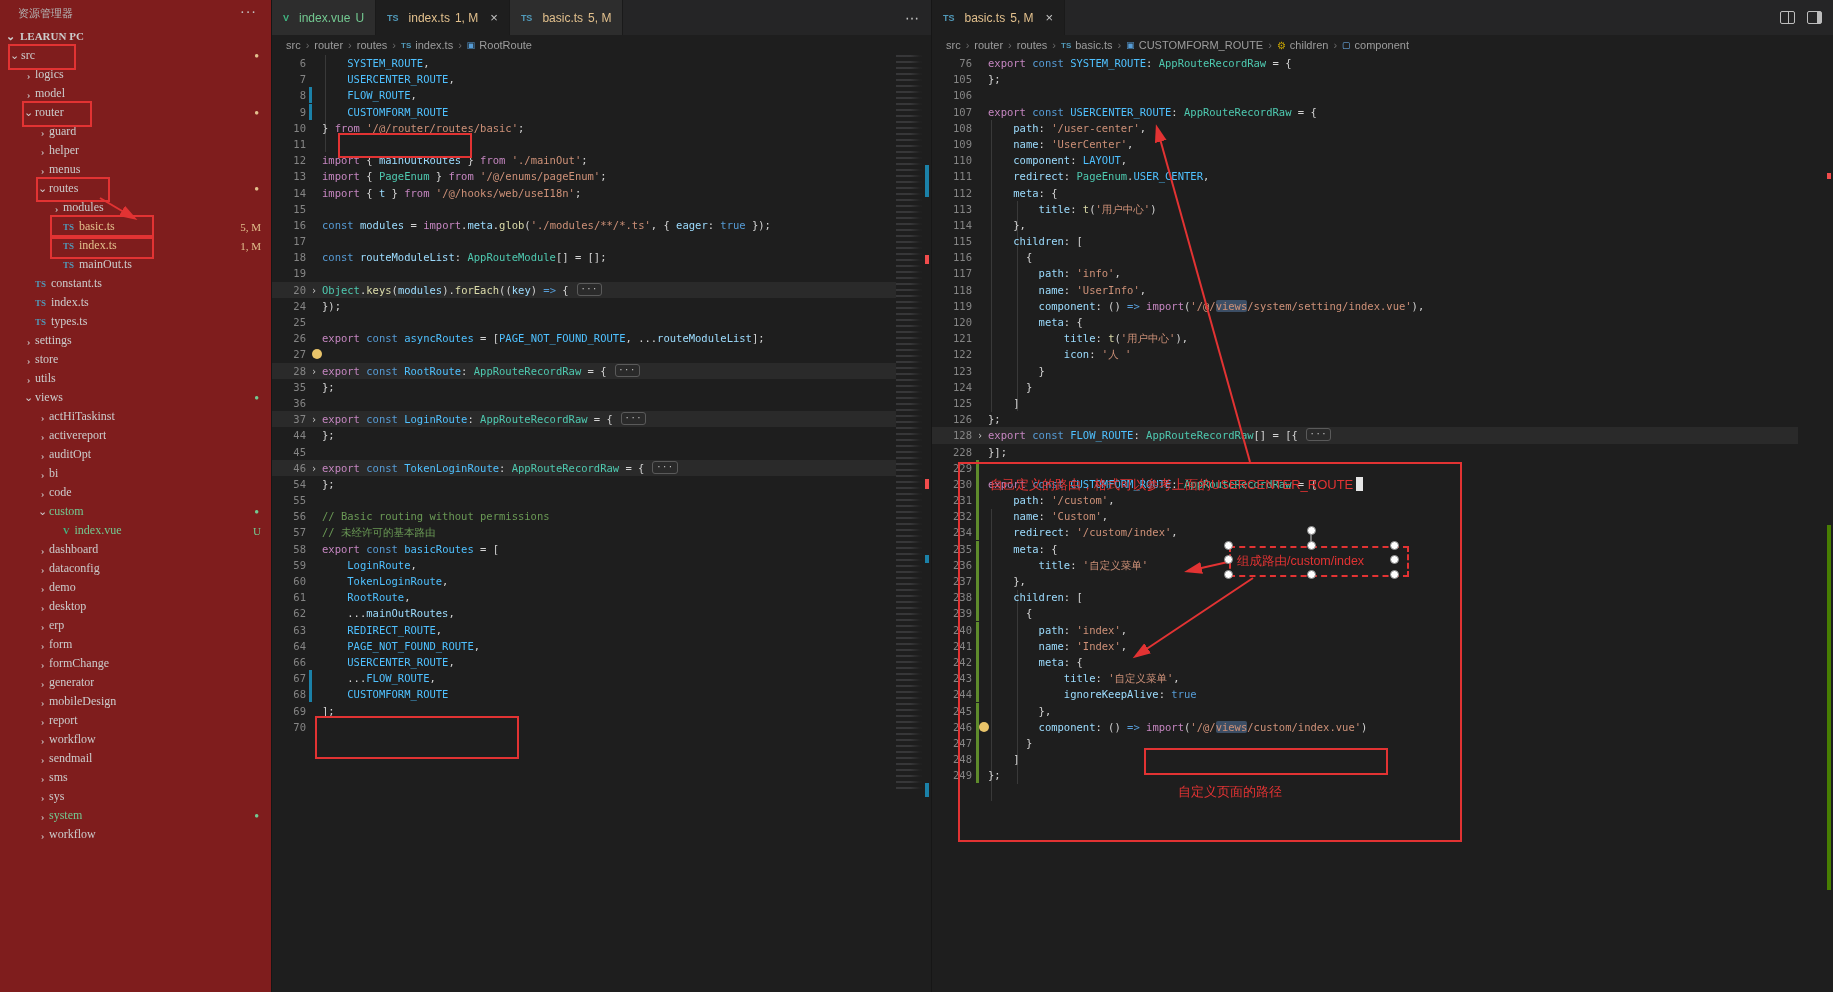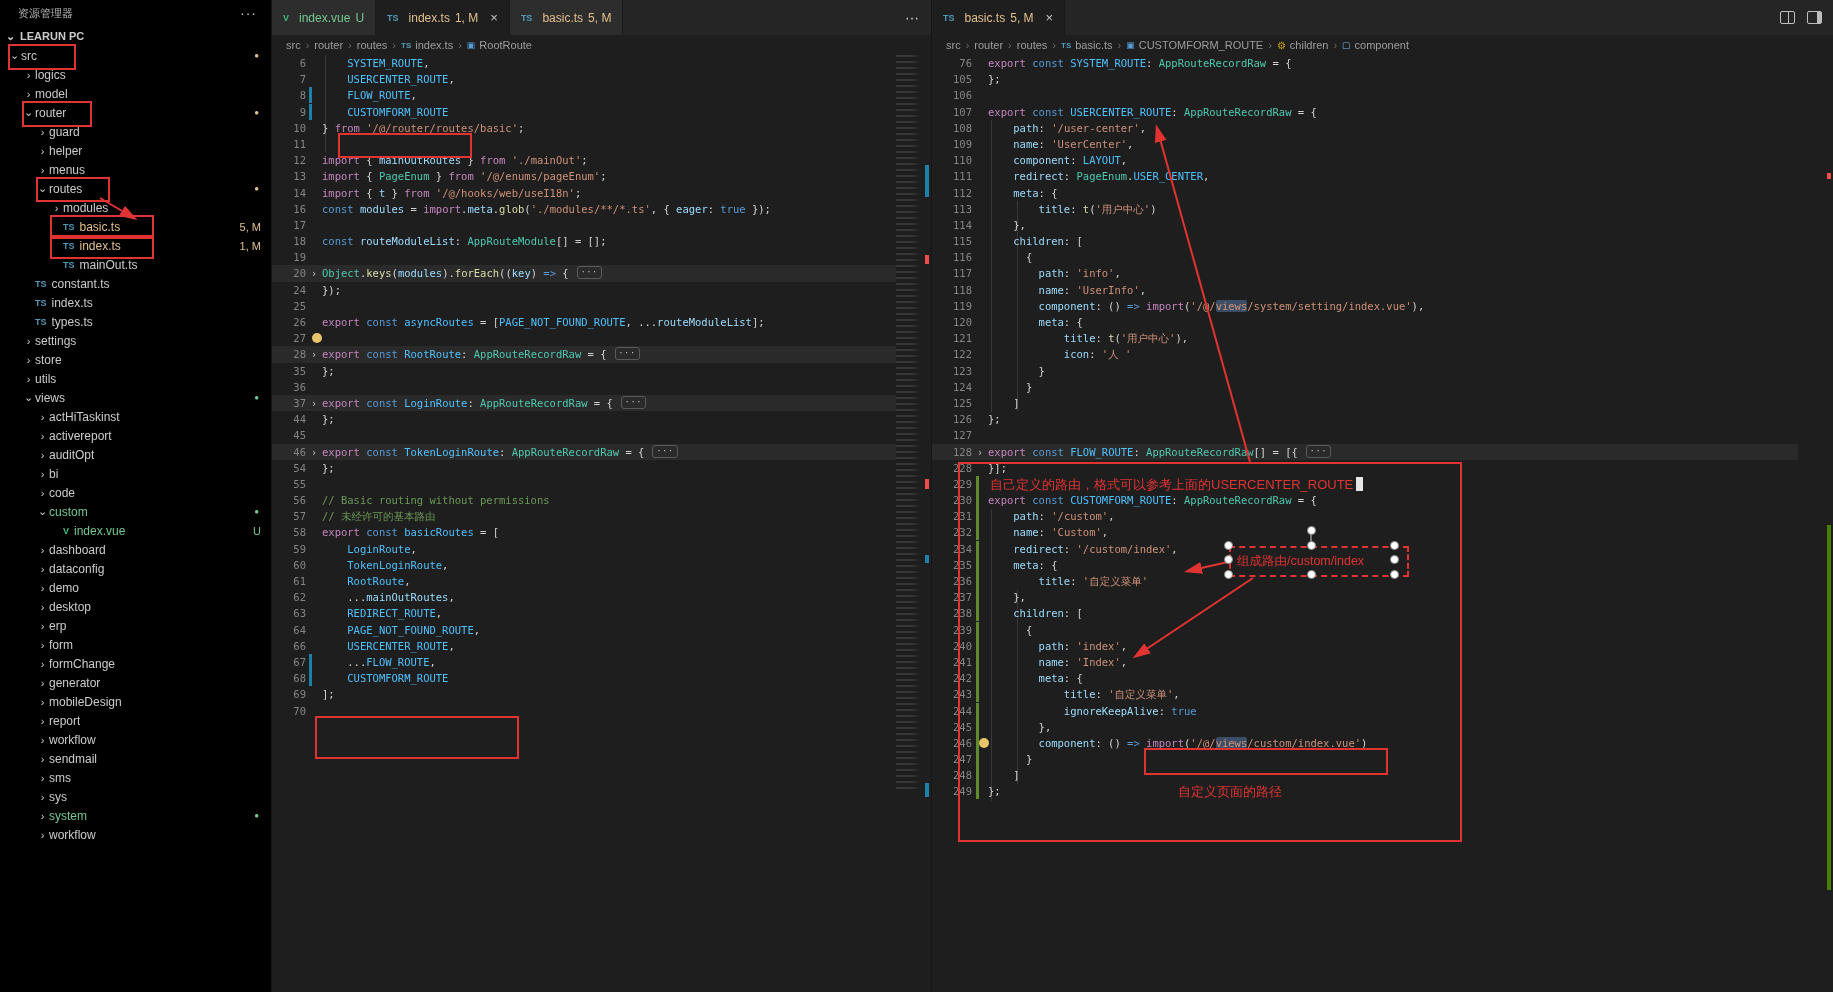--- a/index.html
+++ b/index.html
@@ -1,21 +1,21 @@
 <!DOCTYPE html>
 <html style="--ann: #e23333;"><head>
 <meta charset="utf-8">
 <style>
   :root{ --ann:#e23333; }
   html,body{margin:0;padding:0;background:#1e1e1e;}
   body{width:1833px;height:992px;position:relative;overflow:hidden;
        font-family:"Liberation Sans",sans-serif;color:#cccccc;}
 
   
-  #sidebar{position:absolute;left:0;top:0;width:271px;height:992px;background:#000000;}
+  #sidebar{position:absolute;left:0;top:0;width:271px;height:992px;background:#7f1d1d;font-family:Liberation Serif, serif;}
   .sb-title{height:26px;display:flex;align-items:center;justify-content:space-between;
             padding:0 14px 0 18px;color:#b4b4b4;font-size:11px;}
   .sb-kebab{color:#c5c5c5;font-size:14px;letter-spacing:1px;cursor:pointer;}
   .sb-section{height:20px;display:flex;align-items:center;gap:3px;font-weight:bold;
               font-size:11px;color:#cccccc;padding-left:4px;}
   .tree{position:absolute;top:46px;left:0;right:0;}
   .tree-row{display:flex;align-items:center;height:19px;font-size:12px;color:#cccccc;
             white-space:nowrap;cursor:pointer;}
   .chevron{display:inline-block;width:13px;color:#cfcfcf;font-size:11px;text-align:center;flex:none;}
   .ficon{font-weight:bold;font-size:9px;margin-right:5px;flex:none;}
@@ -339,20 +339,21 @@
   <div class="code">
       <div class="code-row"><span class="line-num">6</span><span class="fold-col"></span><span class="code-text"><span class="c">    SYSTEM_ROUTE</span><span>,</span></span></div>
       <div class="code-row"><span class="line-num">7</span><span class="fold-col"></span><span class="code-text"><span class="c">    USERCENTER_ROUTE</span><span>,</span></span></div>
       <div class="code-row"><span class="line-num">8</span><span class="fold-col"></span><span class="git-mark m"></span><span class="code-text"><span class="c">    FLOW_ROUTE</span><span>,</span></span></div>
       <div class="code-row"><span class="line-num">9</span><span class="fold-col"></span><span class="git-mark m"></span><span class="code-text"><span class="c">    CUSTOMFORM_ROUTE</span></span></div>
       <div class="code-row"><span class="line-num">10</span><span class="fold-col"></span><span class="code-text"><span>} </span><span class="k">from</span><span> </span><span class="st">'/@/router/routes/basic'</span><span>;</span></span></div>
       <div class="code-row"><span class="line-num">11</span><span class="fold-col"></span><span class="code-text"></span></div>
       <div class="code-row"><span class="line-num">12</span><span class="fold-col"></span><span class="code-text"><span class="k">import</span><span> { </span><span class="v">mainOutRoutes</span><span> } </span><span class="k">from</span><span> </span><span class="st">'./mainOut'</span><span>;</span></span></div>
       <div class="code-row"><span class="line-num">13</span><span class="fold-col"></span><span class="code-text"><span class="k">import</span><span> { </span><span class="t">PageEnum</span><span> } </span><span class="k">from</span><span> </span><span class="st">'/@/enums/pageEnum'</span><span>;</span></span></div>
       <div class="code-row"><span class="line-num">14</span><span class="fold-col"></span><span class="code-text"><span class="k">import</span><span> { </span><span class="v">t</span><span> } </span><span class="k">from</span><span> </span><span class="st">'/@/hooks/web/useI18n'</span><span>;</span></span></div>
+      <div class="code-row"><span class="line-num">15</span><span class="fold-col"></span><span class="code-text"></span></div>
       <div class="code-row"><span class="line-num">16</span><span class="fold-col"></span><span class="code-text"><span class="s">const</span><span> </span><span class="v">modules</span><span> = </span><span class="k">import</span><span>.</span><span class="v">meta</span><span>.</span><span class="f">glob</span><span>(</span><span class="st">'./modules/**/*.ts'</span><span>, { </span><span class="v">eager</span><span>: </span><span class="s">true</span><span> });</span></span></div>
       <div class="code-row"><span class="line-num">17</span><span class="fold-col"></span><span class="code-text"></span></div>
       <div class="code-row"><span class="line-num">18</span><span class="fold-col"></span><span class="code-text"><span class="s">const</span><span> </span><span class="v">routeModuleList</span><span>: </span><span class="t">AppRouteModule</span><span>[] = [];</span></span></div>
       <div class="code-row"><span class="line-num">19</span><span class="fold-col"></span><span class="code-text"></span></div>
       <div class="code-row hl"><span class="line-num">20</span><span class="fold-col">›</span><span class="code-text"><span class="t">Object</span><span>.</span><span class="f">keys</span><span>(</span><span class="v">modules</span><span>).</span><span class="f">forEach</span><span>((</span><span class="v">key</span><span>) </span><span class="s">=&gt;</span><span> {</span></span><span class="fold-badge">···</span></div>
       <div class="code-row"><span class="line-num">24</span><span class="fold-col"></span><span class="code-text"><span>});</span></span></div>
       <div class="code-row"><span class="line-num">25</span><span class="fold-col"></span><span class="code-text"></span></div>
       <div class="code-row"><span class="line-num">26</span><span class="fold-col"></span><span class="code-text"><span class="k">export</span><span> </span><span class="s">const</span><span> </span><span class="c">asyncRoutes</span><span> = [</span><span class="c">PAGE_NOT_FOUND_ROUTE</span><span>, ...</span><span class="v">routeModuleList</span><span>];</span></span></div>
       <div class="code-row"><span class="line-num">27</span><span class="fold-col"></span><span class="bulb"></span><span class="code-text"></span></div>
       <div class="code-row hl"><span class="line-num">28</span><span class="fold-col">›</span><span class="code-text"><span class="k">export</span><span> </span><span class="s">const</span><span> </span><span class="c">RootRoute</span><span>: </span><span class="t">AppRouteRecordRaw</span><span> = {</span></span><span class="fold-badge">···</span></div>
@@ -456,21 +457,20 @@
       <div class="code-row"><span class="line-num">117</span><span class="fold-col"></span><span class="code-text"><span class="v">        path</span><span>: </span><span class="st">'info'</span><span>,</span></span></div>
       <div class="code-row"><span class="line-num">118</span><span class="fold-col"></span><span class="code-text"><span class="v">        name</span><span>: </span><span class="st">'UserInfo'</span><span>,</span></span></div>
       <div class="code-row"><span class="line-num">119</span><span class="fold-col"></span><span class="code-text"><span class="v">        component</span><span>: () </span><span class="s">=&gt;</span><span> </span><span class="k">import</span><span>(</span><span class="st">'/@/</span><span class="st sel">views</span><span class="st">/system/setting/index.vue'</span><span>),</span></span></div>
       <div class="code-row"><span class="line-num">120</span><span class="fold-col"></span><span class="code-text"><span class="v">        meta</span><span>: {</span></span></div>
       <div class="code-row"><span class="line-num">121</span><span class="fold-col"></span><span class="code-text"><span class="v">            title</span><span>: </span><span class="f">t</span><span>(</span><span class="st">'用户中心'</span><span>),</span></span></div>
       <div class="code-row"><span class="line-num">122</span><span class="fold-col"></span><span class="code-text"><span class="v">            icon</span><span>: </span><span class="st">'人 '</span></span></div>
       <div class="code-row"><span class="line-num">123</span><span class="fold-col"></span><span class="code-text"><span>        }</span></span></div>
       <div class="code-row"><span class="line-num">124</span><span class="fold-col"></span><span class="code-text"><span>      }</span></span></div>
       <div class="code-row"><span class="line-num">125</span><span class="fold-col"></span><span class="code-text"><span>    ]</span></span></div>
       <div class="code-row"><span class="line-num">126</span><span class="fold-col"></span><span class="code-text"><span>};</span></span></div>
-      <div class="code-row"><span class="line-num">127</span><span class="fold-col"></span><span class="code-text"></span></div>
       <div class="code-row hl"><span class="line-num">128</span><span class="fold-col">›</span><span class="code-text"><span class="k">export</span><span> </span><span class="s">const</span><span> </span><span class="c">FLOW_ROUTE</span><span>: </span><span class="t">AppRouteRecordRaw</span><span>[] = [{</span></span><span class="fold-badge">···</span></div>
       <div class="code-row"><span class="line-num">228</span><span class="fold-col"></span><span class="code-text"><span>}];</span></span></div>
       <div class="code-row"><span class="line-num">229</span><span class="fold-col"></span><span class="git-mark a"></span><span class="code-text"></span></div>
       <div class="code-row"><span class="line-num">230</span><span class="fold-col"></span><span class="git-mark a"></span><span class="code-text"><span class="k">export</span><span> </span><span class="s">const</span><span> </span><span class="c">CUSTOMFORM_ROUTE</span><span>: </span><span class="t">AppRouteRecordRaw</span><span> = {</span></span></div>
       <div class="code-row"><span class="line-num">231</span><span class="fold-col"></span><span class="git-mark a"></span><span class="code-text"><span class="v">    path</span><span>: </span><span class="st">'/custom'</span><span>,</span></span></div>
       <div class="code-row"><span class="line-num">232</span><span class="fold-col"></span><span class="git-mark a"></span><span class="code-text"><span class="v">    name</span><span>: </span><span class="st">'Custom'</span><span>,</span></span></div>
       <div class="code-row"><span class="line-num">234</span><span class="fold-col"></span><span class="git-mark a"></span><span class="code-text"><span class="v">    redirect</span><span>: </span><span class="st">'/custom/index'</span><span>,</span></span></div>
       <div class="code-row"><span class="line-num">235</span><span class="fold-col"></span><span class="git-mark a"></span><span class="code-text"><span class="v">    meta</span><span>: {</span></span></div>
       <div class="code-row"><span class="line-num">236</span><span class="fold-col"></span><span class="git-mark a"></span><span class="code-text"><span class="v">        title</span><span>: </span><span class="st">'自定义菜单'</span></span></div>
       <div class="code-row"><span class="line-num">237</span><span class="fold-col"></span><span class="git-mark a"></span><span class="code-text"><span>    },</span></span></div>

